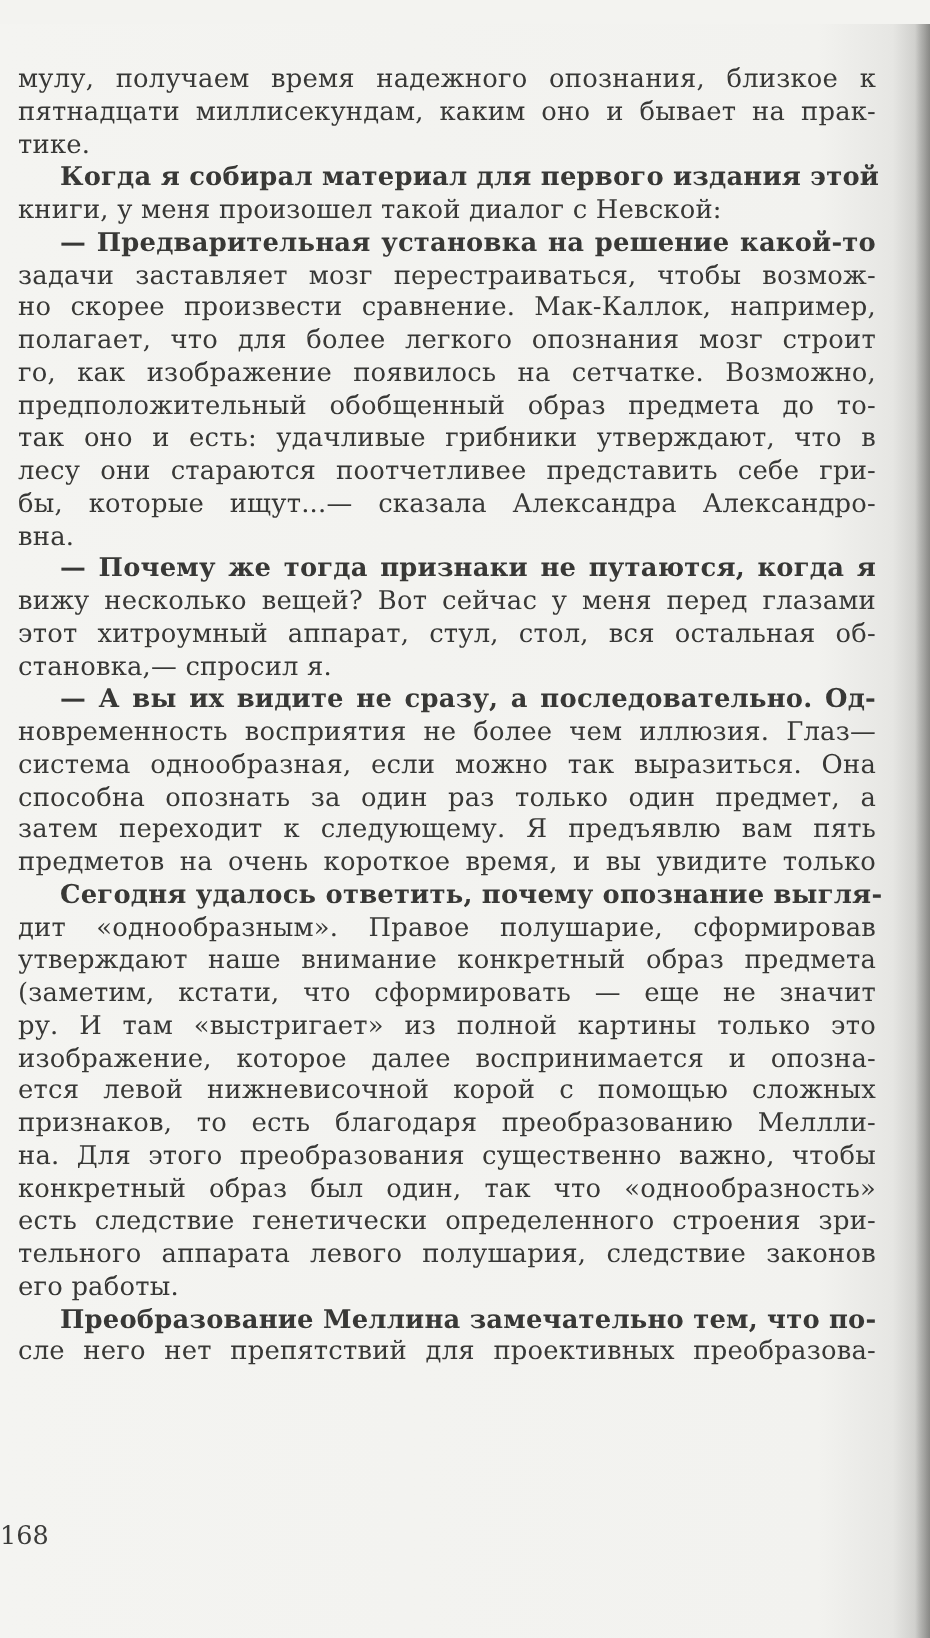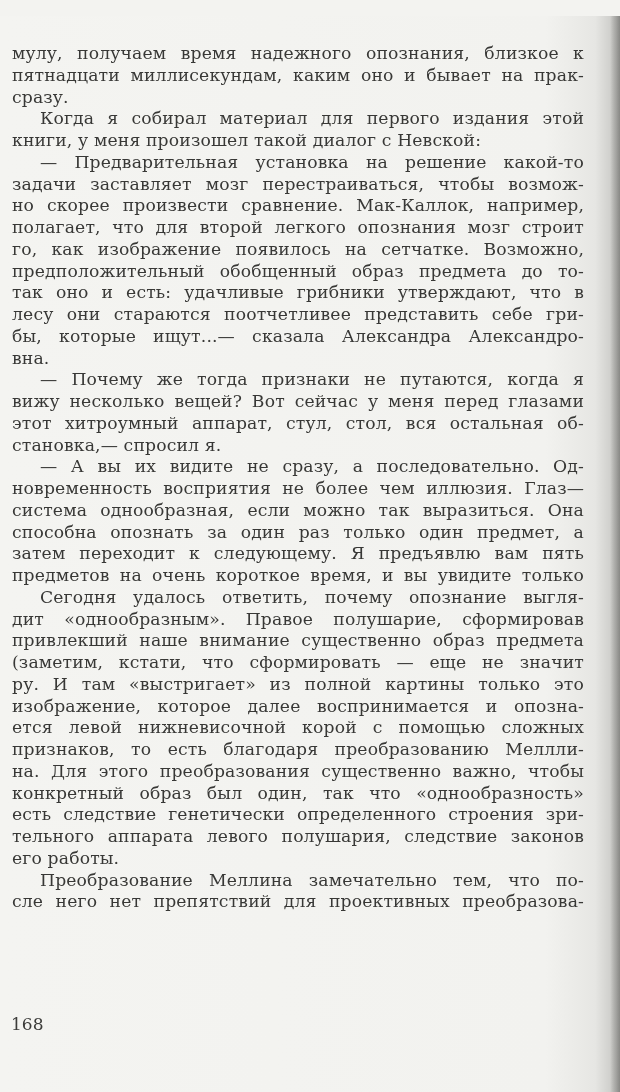--- a/index.html
+++ b/index.html
@@ -46,64 +46,64 @@
       text-align: justify;
       text-align-last: justify;
       height: 21.75px;
       overflow: visible;
     }
     .line.last {
       text-align-last: left;
     }
     .line.indent {
       padding-left: 28px;
+      font-weight: bold;
     }
     .page-number {
       position: absolute;
       left: 0px;
       top: 998px;
       font-family: "DejaVu Serif", "Liberation Serif", serif;
       font-size: 17px;
       color: #3c3c3a;
-      padding-left: 11px;
     }
   </style>
 </head>
 <body>
 
 <div class="page">
   <div class="text-block">
     <span class="line">мулу, получаем время надежного опознания, близкое к</span>
     <span class="line">пятнадцати миллисекундам, каким оно и бывает на прак-</span>
-    <span class="line last">сразу.</span>
+    <span class="line last">тике.</span>
     <span class="line indent">Когда я собирал материал для первого издания этой</span>
     <span class="line last">книги, у меня произошел такой диалог с Невской:</span>
     <span class="line indent">— Предварительная установка на решение какой-то</span>
     <span class="line">задачи заставляет мозг перестраиваться, чтобы возмож-</span>
     <span class="line">но скорее произвести сравнение. Мак-Каллок, например,</span>
-    <span class="line">полагает, что для второй легкого опознания мозг строит</span>
+    <span class="line">полагает, что для более легкого опознания мозг строит</span>
     <span class="line">го, как изображение появилось на сетчатке. Возможно,</span>
     <span class="line">предположительный обобщенный образ предмета до то-</span>
     <span class="line">так оно и есть: удачливые грибники утверждают, что в</span>
     <span class="line">лесу они стараются поотчетливее представить себе гри-</span>
     <span class="line">бы, которые ищут...— сказала Александра Александро-</span>
     <span class="line last">вна.</span>
     <span class="line indent">— Почему же тогда признаки не путаются, когда я</span>
     <span class="line">вижу несколько вещей? Вот сейчас у меня перед глазами</span>
     <span class="line">этот хитроумный аппарат, стул, стол, вся остальная об-</span>
     <span class="line last">становка,— спросил я.</span>
     <span class="line indent">— А вы их видите не сразу, а последовательно. Од-</span>
     <span class="line">новременность восприятия не более чем иллюзия. Глаз—</span>
     <span class="line">система однообразная, если можно так выразиться. Она</span>
     <span class="line">способна опознать за один раз только один предмет, а</span>
     <span class="line">затем переходит к следующему. Я предъявлю вам пять</span>
     <span class="line">предметов на очень короткое время, и вы увидите только</span>
     <span class="line indent">Сегодня удалось ответить, почему опознание выгля-</span>
     <span class="line">дит «однообразным». Правое полушарие, сформировав</span>
-    <span class="line">привлекший наше внимание существенно образ предмета</span>
+    <span class="line">утверждают наше внимание конкретный образ предмета</span>
     <span class="line">(заметим, кстати, что сформировать — еще не значит</span>
     <span class="line">ру. И там «выстригает» из полной картины только это</span>
     <span class="line">изображение, которое далее воспринимается и опозна-</span>
     <span class="line">ется левой нижневисочной корой с помощью сложных</span>
     <span class="line">признаков, то есть благодаря преобразованию Меллли-</span>
     <span class="line">на. Для этого преобразования существенно важно, чтобы</span>
     <span class="line">конкретный образ был один, так что «однообразность»</span>
     <span class="line">есть следствие генетически определенного строения зри-</span>
     <span class="line">тельного аппарата левого полушария, следствие законов</span>
     <span class="line last">его работы.</span>

